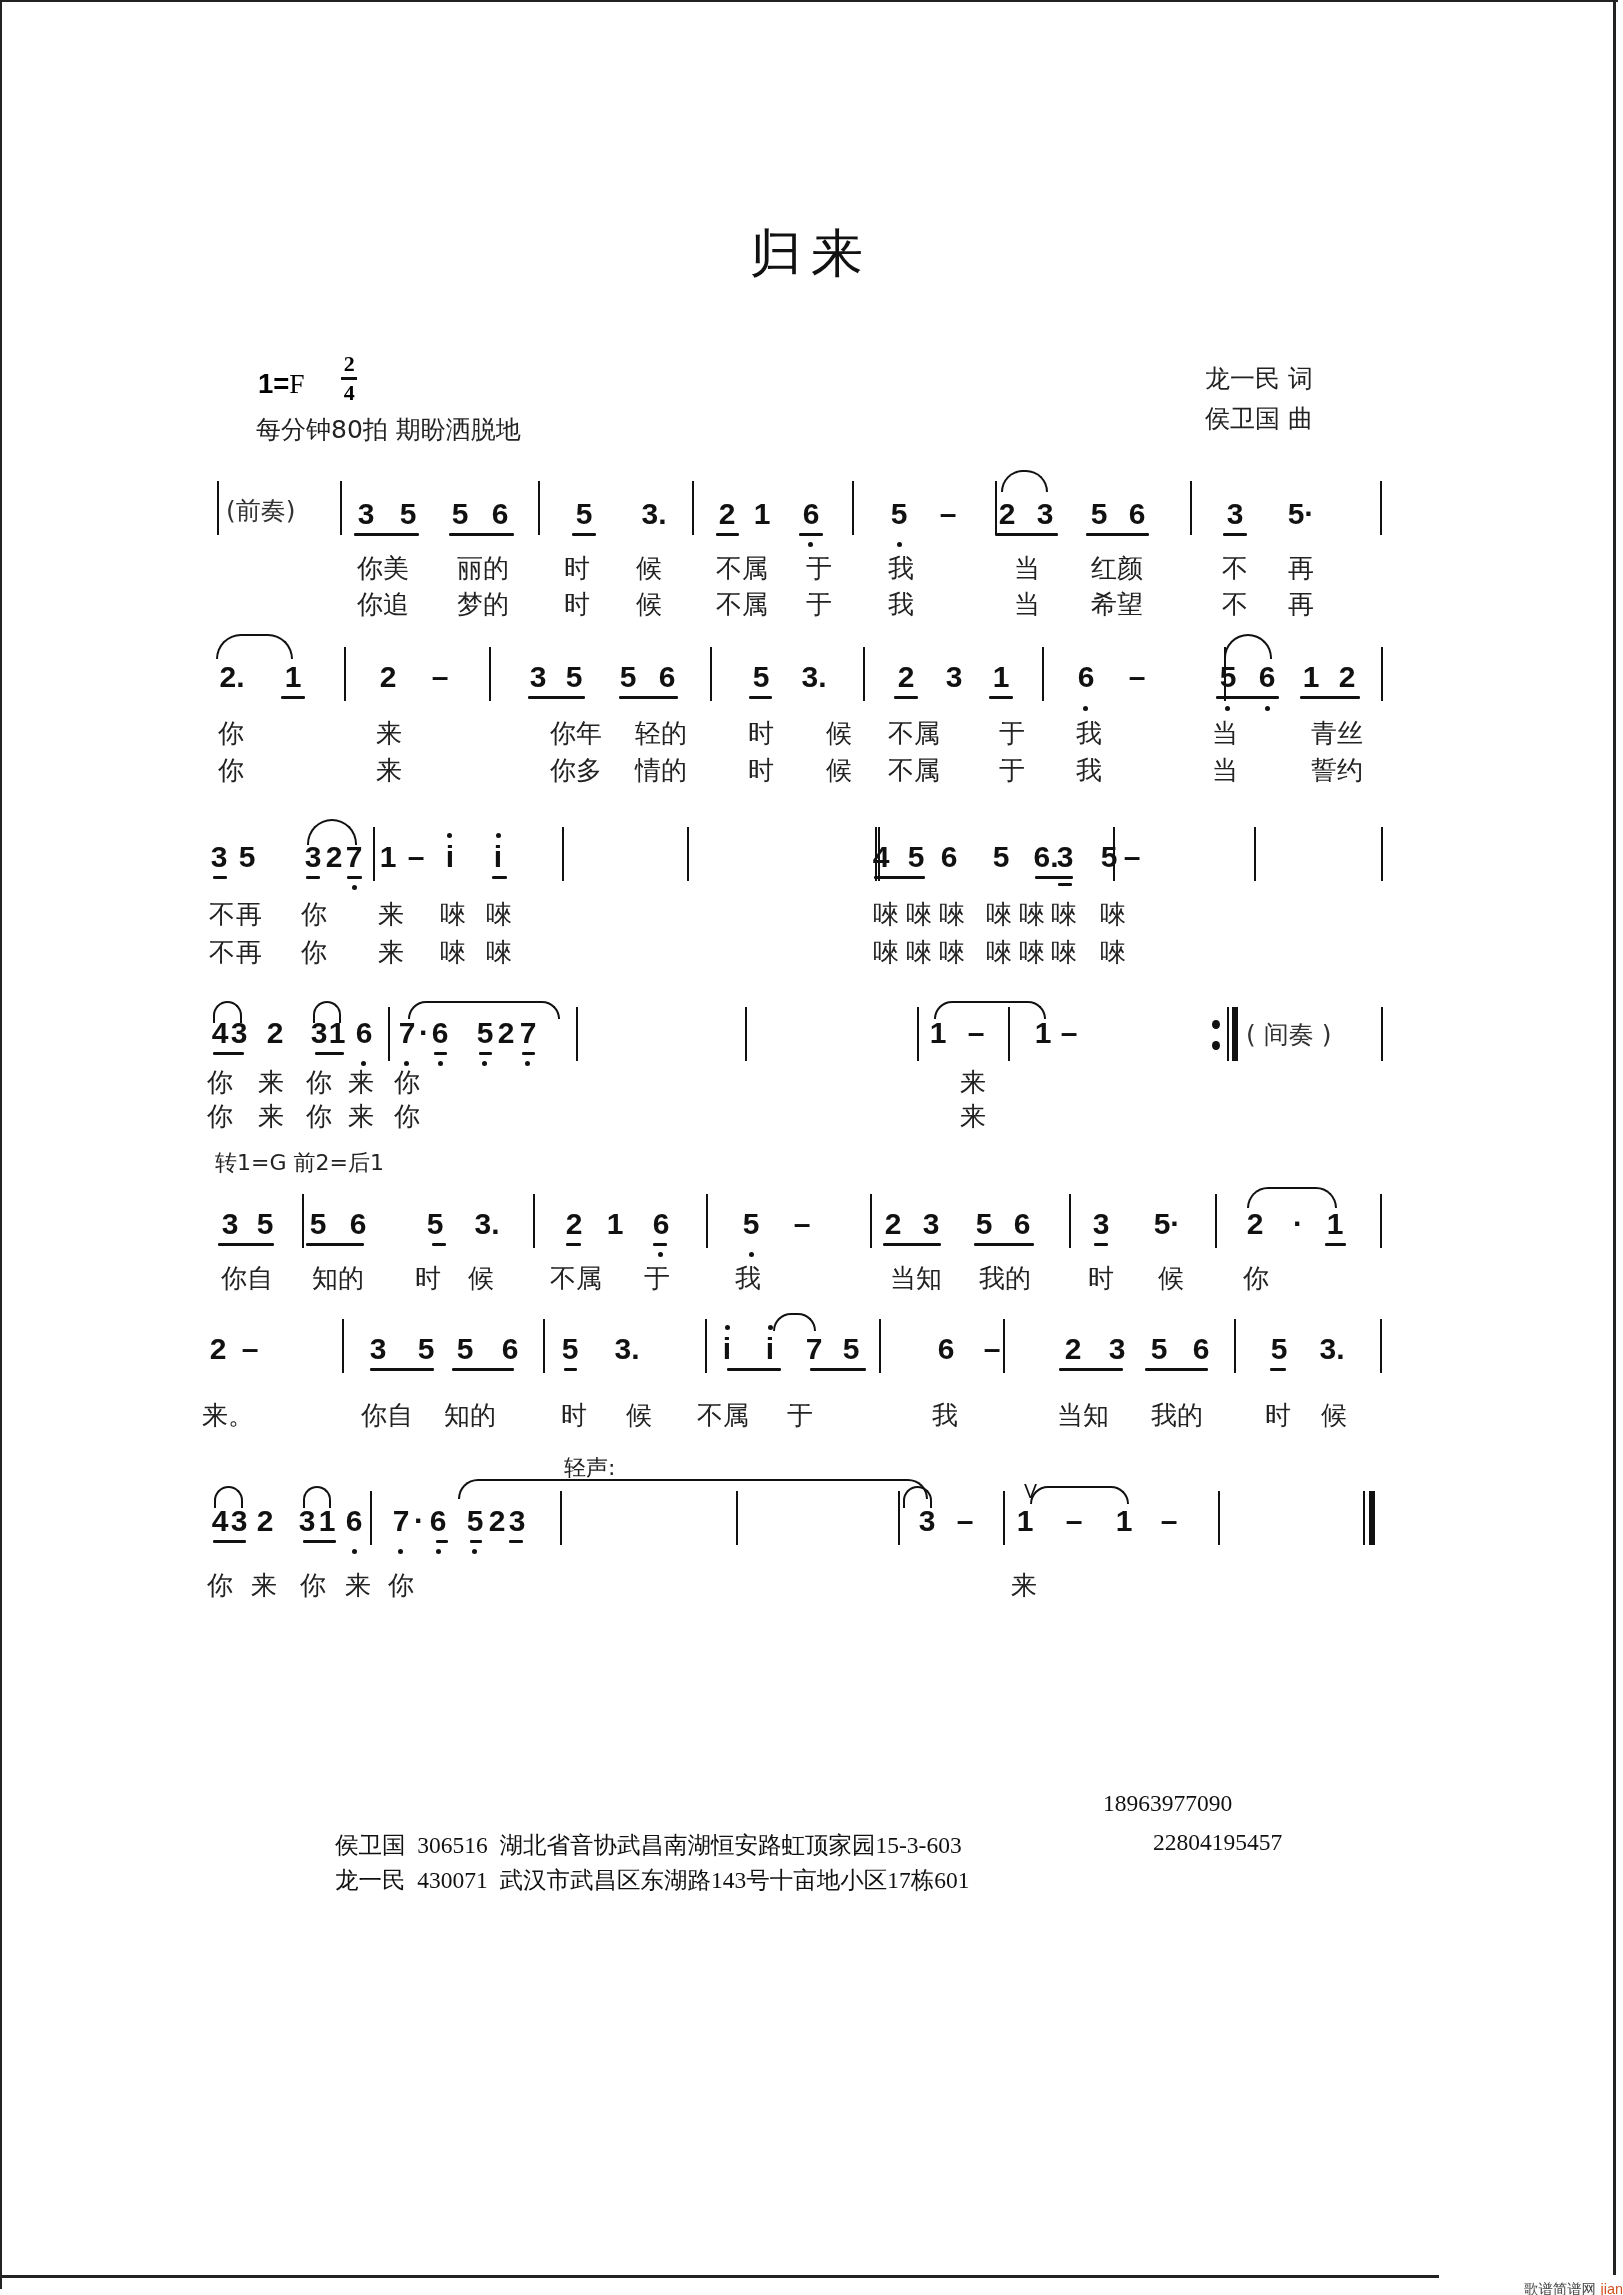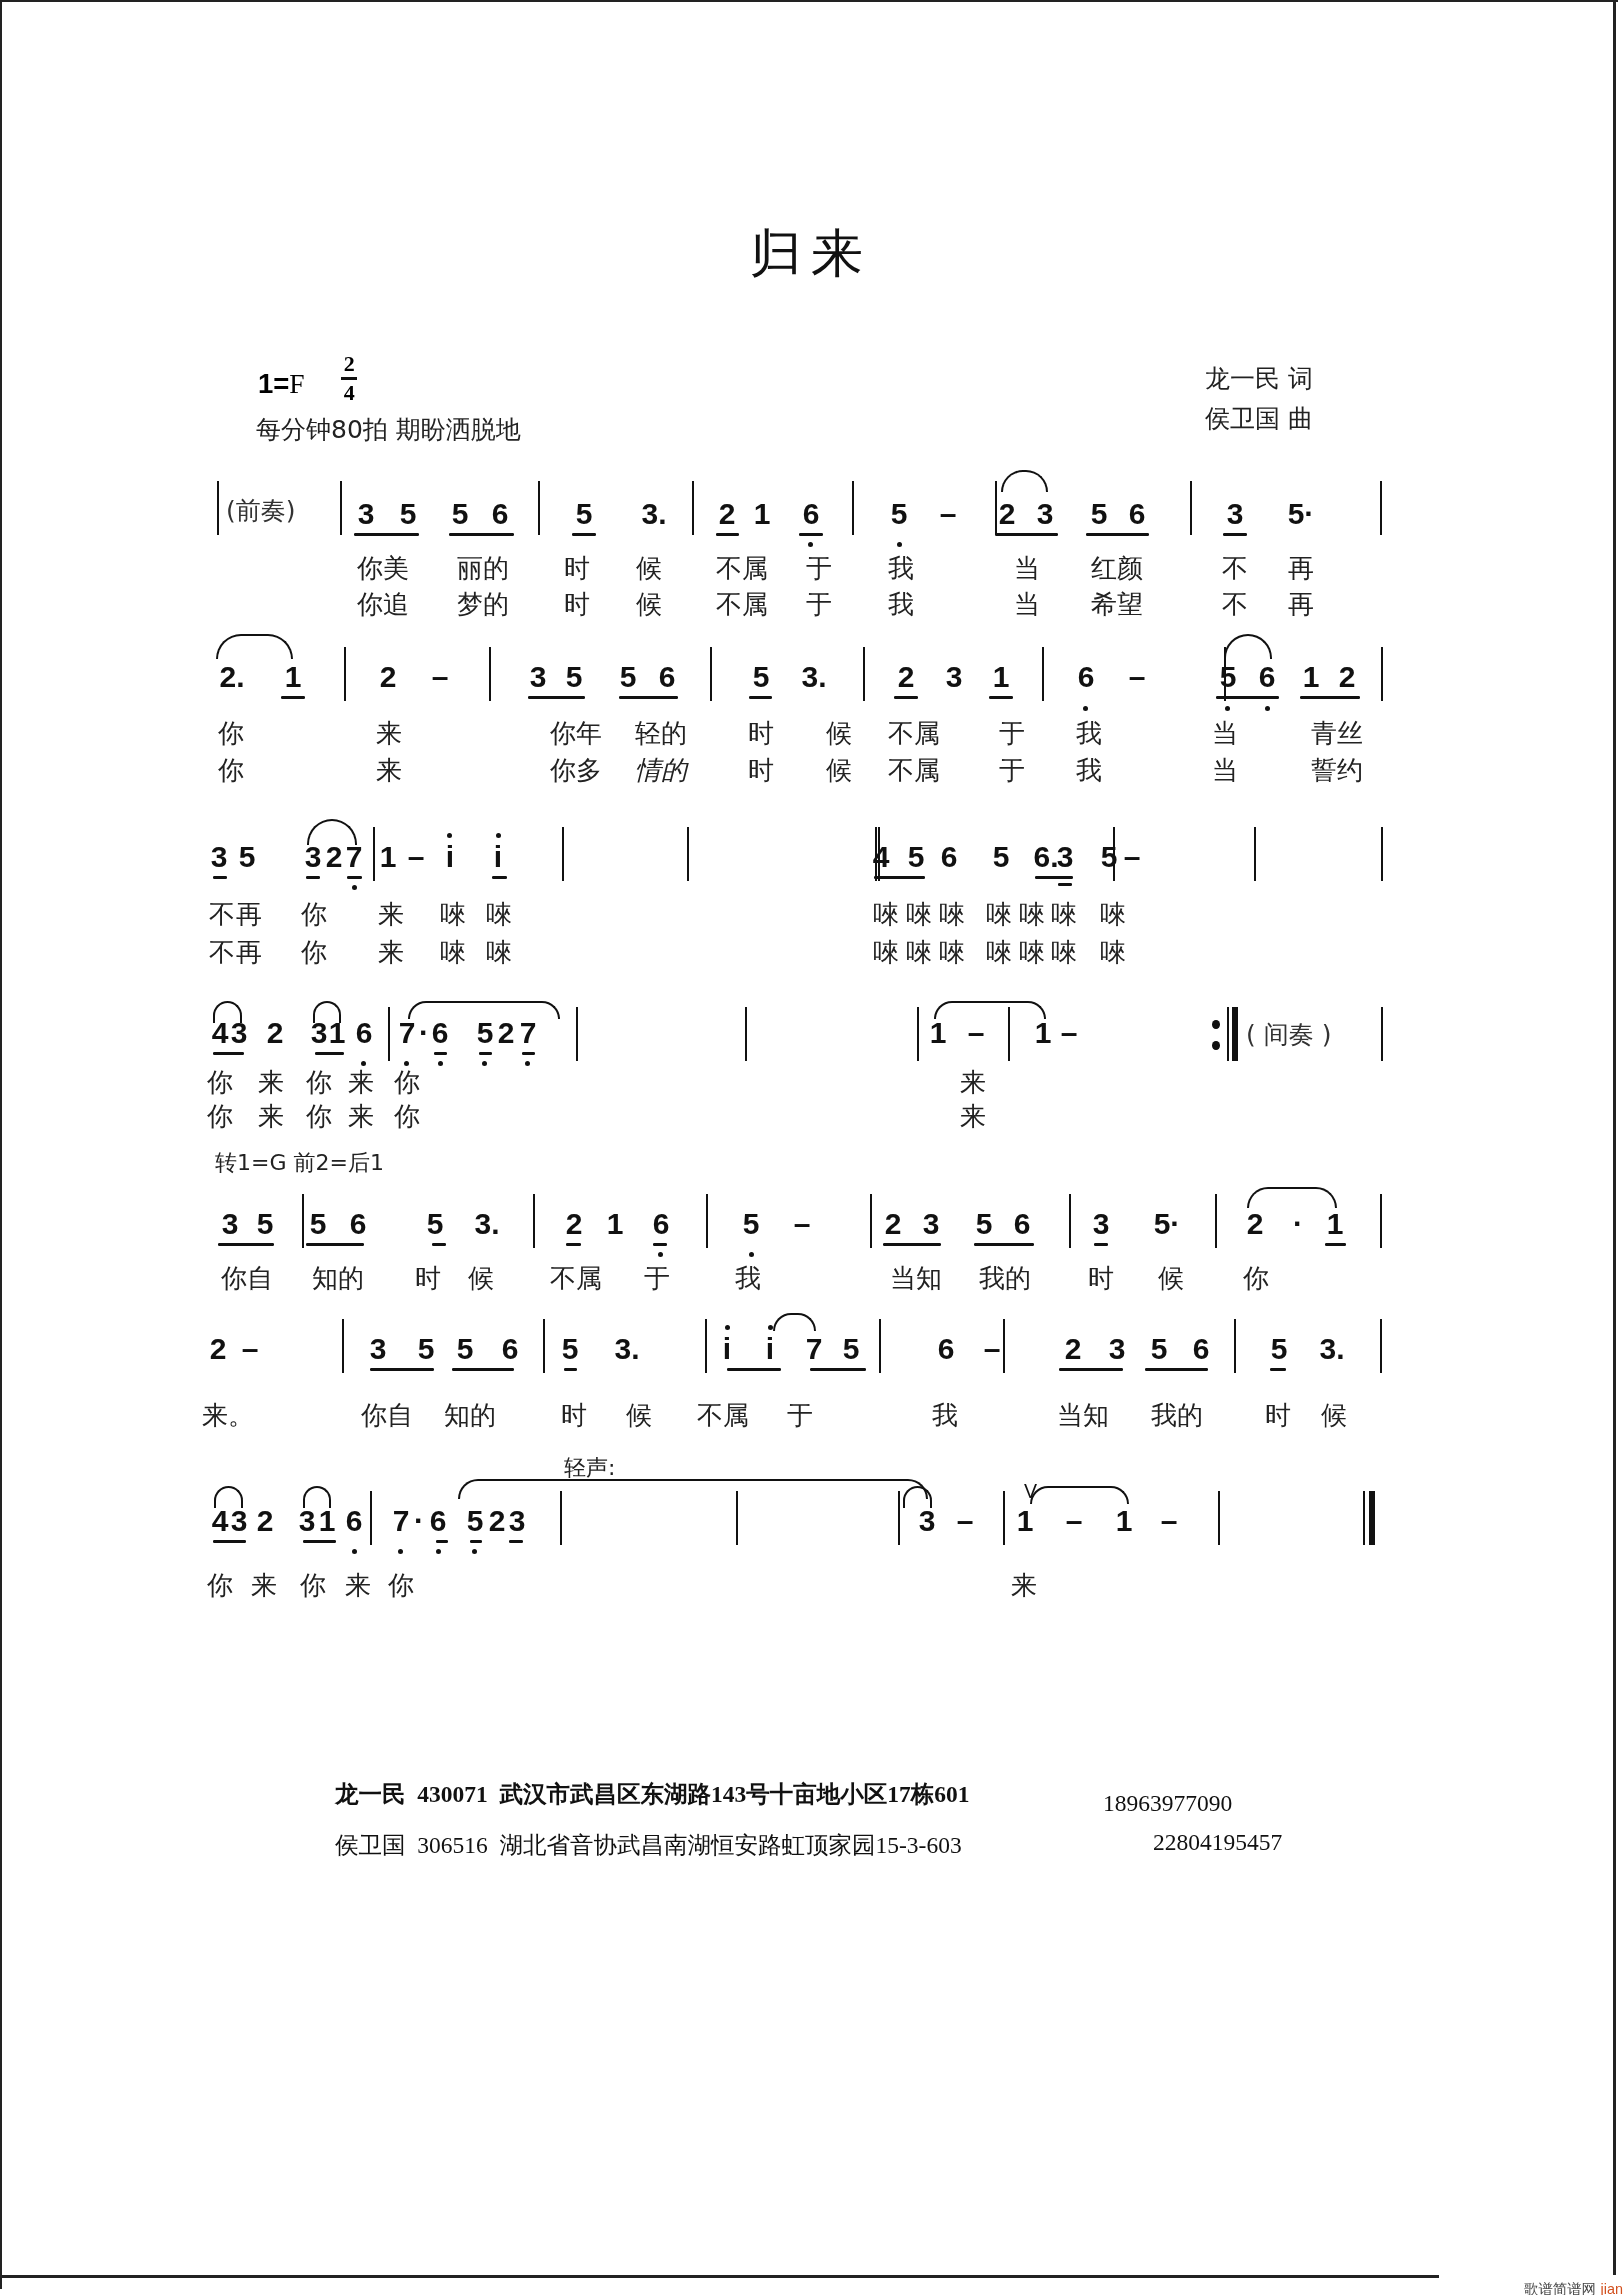--- a/index.html
+++ b/index.html
@@ -154,21 +154,21 @@
     <div class="abs lyric cjk" style="left: 761px; top: 716px;">时</div>
     <div class="abs lyric cjk" style="left: 839px; top: 716px;">候</div>
     <div class="abs lyric cjk" style="left: 914px; top: 716px;">不属</div>
     <div class="abs lyric cjk" style="left: 1012px; top: 716px;">于</div>
     <div class="abs lyric cjk" style="left: 1089px; top: 716px;">我</div>
     <div class="abs lyric cjk" style="left: 1225px; top: 716px;">当</div>
     <div class="abs lyric cjk" style="left: 1337px; top: 716px;">青丝</div>
     <div class="abs lyric cjk" style="left: 231px; top: 753px;">你</div>
     <div class="abs lyric cjk" style="left: 389px; top: 753px;">来</div>
     <div class="abs lyric cjk" style="left: 576px; top: 753px;">你多</div>
-    <div class="abs lyric cjk" style="left: 661px; top: 753px; font-style: italic;">情的</div>
+    <div class="abs lyric cjk" style="left: 661px; top: 753px;">情的</div>
     <div class="abs lyric cjk" style="left: 761px; top: 753px;">时</div>
     <div class="abs lyric cjk" style="left: 839px; top: 753px;">候</div>
     <div class="abs lyric cjk" style="left: 914px; top: 753px;">不属</div>
     <div class="abs lyric cjk" style="left: 1012px; top: 753px;">于</div>
     <div class="abs lyric cjk" style="left: 1089px; top: 753px;">我</div>
     <div class="abs lyric cjk" style="left: 1225px; top: 753px;">当</div>
     <div class="abs lyric cjk" style="left: 1337px; top: 753px;">誓约</div>
     <div class="barline" style="left: 373px; top: 827px; height: 54px;"></div>
     <div class="barline" style="left: 562px; top: 827px; height: 54px;"></div>
     <div class="barline" style="left: 687px; top: 827px; height: 54px;"></div>
@@ -431,21 +431,21 @@
     <div class="barline" style="left: 1363px; top: 1491px; height: 54px; width: 2px;"></div>
     <div class="barline" style="left: 1369px; top: 1491px; height: 54px; width: 5.9px;"></div>
   </div>
 
 <div class="abs cjk" style="left:226px;top:494px;font-size:25px;color:#333;">(前奏)</div>
 <div class="abs cjk" style="left:1246px;top:1018px;font-size:25px;color:#333;">( 间奏 )</div>
 <div class="abs cjk note-small" style="left:215px;top:1148px;">转1=G    前2=后1</div>
 <div class="abs cjk note-small" style="left:564px;top:1453px;">轻声:</div>
 <div class="abs breath" style="left:1024px;top:1480px;">V</div>
 
-<div class="abs footer" style="left:335px;top:1778px;font-weight:bold;">
+<div class="abs footer" style="left:335px;top:1864px;">
   <span>龙一民</span>&nbsp;&nbsp;<span>430071</span>&nbsp;&nbsp;<span>武汉市武昌区东湖路143号十亩地小区17栋601</span>
 </div>
 <div class="abs footer" style="left:1103px;top:1790px;">18963977090</div>
 <div class="abs footer" style="left:335px;top:1829px;">
   <span>侯卫国</span>&nbsp;&nbsp;<span>306516</span>&nbsp;&nbsp;<span>湖北省音协武昌南湖恒安路虹顶家园15-3-603</span>
 </div>
 <div class="abs footer" style="left:1153px;top:1829px;">22804195457</div>
 
 <div class="abs watermark cjk" style="left:1524px;top:2280px;">
   <span>歌谱简谱网</span> <span class="url">jianpu.cn</span>

